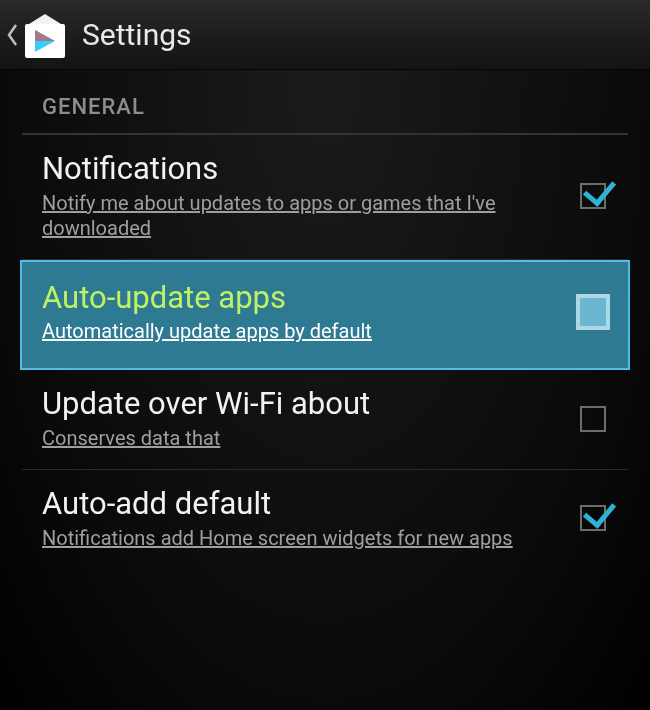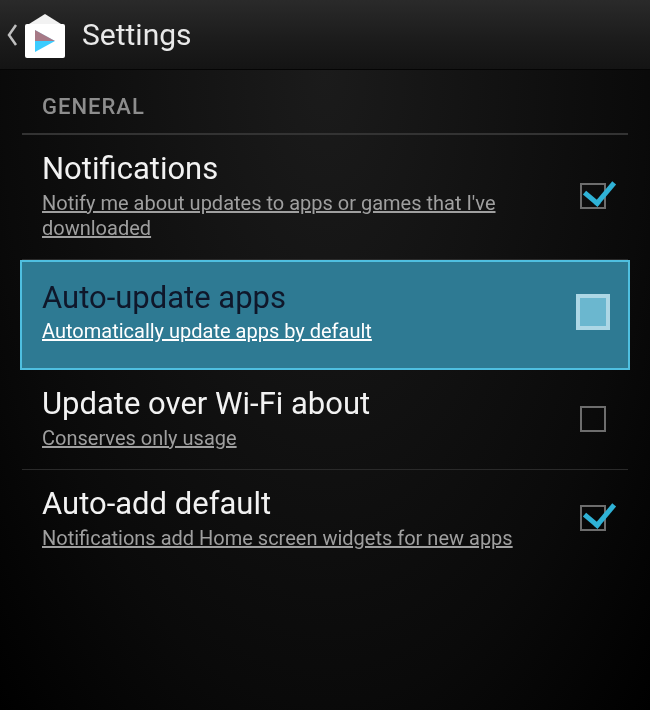--- a/index.html
+++ b/index.html
@@ -120,21 +120,21 @@
     color: #f2f2f2;
     line-height: 1.15;
   }
   .item .secondary {
     font-size: 20px;
     color: #9f9f9f;
     line-height: 1.25;
     margin-top: 4px;
     text-decoration: underline;
   }
-  .item.selected .primary { color: #0f172a; }
+  .item.selected .primary { color: #bef264; }
   .item.selected .secondary { color: #ffffff; }
   .checkbox {
     width: 34px;
     height: 34px;
     flex: 0 0 34px;
     display: flex;
     align-items: center;
     justify-content: center;
     margin-right: 8px;
   }
@@ -200,21 +200,21 @@
       <div class="secondary">Automatically update apps by default</div>
     </div>
     <div class="checkbox">
       <div class="cb-box sel-unchecked"></div>
     </div>
   </div>
 
   <div class="item">
     <div class="text">
       <div class="primary">Update over Wi-Fi about</div>
-      <div class="secondary">Conserves only usage</div>
+      <div class="secondary">Conserves data that</div>
     </div>
     <div class="checkbox">
       <div class="cb-box"></div>
     </div>
   </div>
 
   <div class="item" style="border-bottom:none">
     <div class="text">
       <div class="primary">Auto-add default</div>
       <div class="secondary">Notifications add Home screen widgets for new apps</div>

